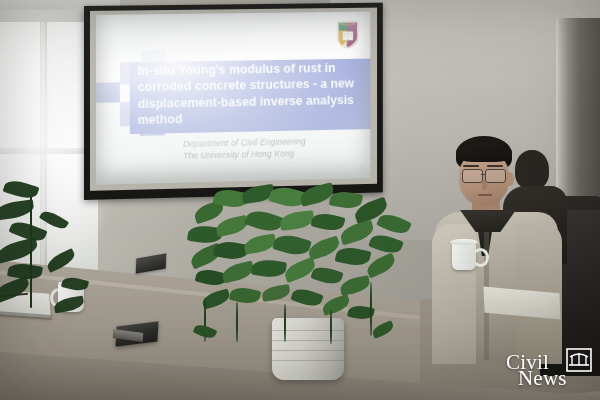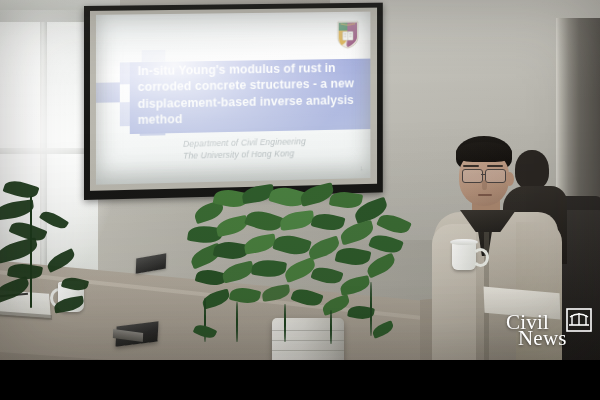--- a/index.html
+++ b/index.html
@@ -1,19 +1,19 @@
 <!DOCTYPE html>
 <html><head>
 <meta charset="utf-8">
 <style>
   html,body{margin:0;padding:0;background:#000;}
   body{font-family:"Liberation Sans",sans-serif;}
 
   #scene{
-    position:relative;width:600px;height:360px;overflow:hidden;
+    position:relative;width:600px;height:400px;overflow:hidden;
     background:#0369a1;
   }
 
   
   .wall{
     position:absolute;left:0;top:0;width:600px;height:400px;
     background:
       linear-gradient(100deg,#cfcec6 0%,#c3c1b8 18%,#b3b1a8 42%,#a8a69d 70%,#9c9a92 100%);
   }
   .wall-upper{

